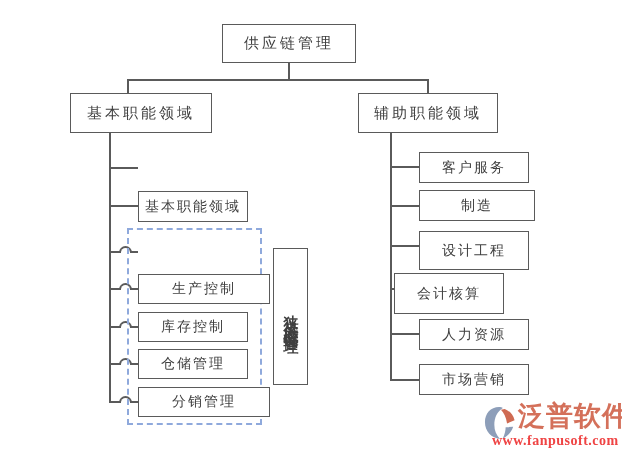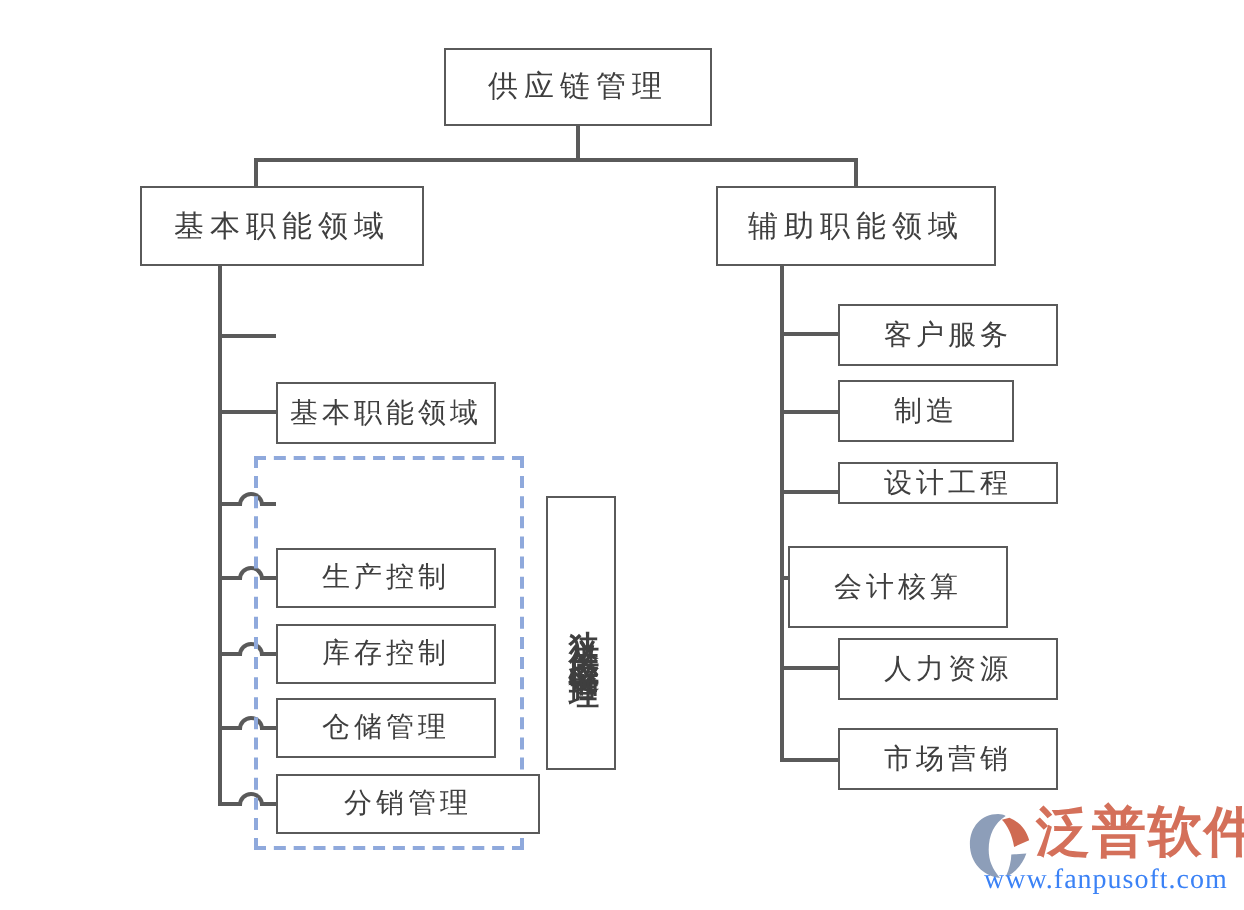--- a/index.html
+++ b/index.html
@@ -31,22 +31,22 @@
     writing-mode:vertical-rl;text-orientation:upright;
     font-size:15px;letter-spacing:4px;font-weight:600;
   }
   .watermark{position:absolute;left:484px;top:402px;width:134px;height:50px;}
   .wm-row{display:flex;align-items:flex-start;}
   .wm-brand{
     font-size:27px;font-weight:700;color:#d4705a;letter-spacing:1px;
     line-height:1.1;white-space:nowrap;
   }
   .wm-url{
-    position:absolute;left:8px;top:31px;font-size:14px;font-weight:400;
-    color:#3b82f6;letter-spacing:0.5px;white-space:nowrap;
+    position:absolute;left:8px;top:31px;font-size:14px;font-weight:700;
+    color:#ef4444;letter-spacing:0.5px;white-space:nowrap;
   }
   .wm-icon{margin-right:2px;margin-top:4px;flex:0 0 auto;}
 </style>
 </head>
 <body>
 
 <div class="stage">
 
   <div class="v-line" style="left:288px;top:62px;height:19px;"></div>
   <div class="h-line" style="left:127px;top:79px;width:302px;"></div>
@@ -95,40 +95,40 @@
     <span>基本职能领域</span>
   </div>
 
   <div class="node parent" style="left:358px;top:93px;width:140px;height:40px;">
     <span>辅助职能领域</span>
   </div>
 
   <div class="node" style="left:138px;top:191px;width:110px;height:31px;">
     <span>基本职能领域</span>
   </div>
-  <div class="node" style="left:138px;top:274px;width:110px;height:30px;">
+  <div class="node" style="left:138px;top:274px;width:132px;height:30px;">
     <span>生产控制</span>
   </div>
   <div class="node" style="left:138px;top:312px;width:110px;height:30px;">
     <span>库存控制</span>
   </div>
   <div class="node" style="left:138px;top:349px;width:110px;height:30px;">
     <span>仓储管理</span>
   </div>
   <div class="node" style="left:138px;top:387px;width:132px;height:30px;">
     <span>分销管理</span>
   </div>
 
   <div class="node" style="left:419px;top:152px;width:110px;height:31px;">
     <span>客户服务</span>
   </div>
-  <div class="node" style="left:419px;top:190px;width:88px;height:31px;justify-content:center;">
+  <div class="node" style="left:419px;top:190px;width:116px;height:31px;justify-content:center;">
     <span>制造</span>
   </div>
-  <div class="node" style="left:419px;top:231px;width:110px;height:21px;">
+  <div class="node" style="left:419px;top:231px;width:110px;height:39px;">
     <span>设计工程</span>
   </div>
   <div class="node" style="left:394px;top:273px;width:110px;height:41px;text-align:center;">
     <span>会计核算</span>
   </div>
   <div class="node" style="left:419px;top:319px;width:110px;height:31px;align-items:center;">
     <span>人力资源</span>
   </div>
   <div class="node" style="left:419px;top:364px;width:110px;height:31px;font-family:Liberation Mono, monospace;">
     <span>市场营销</span>

